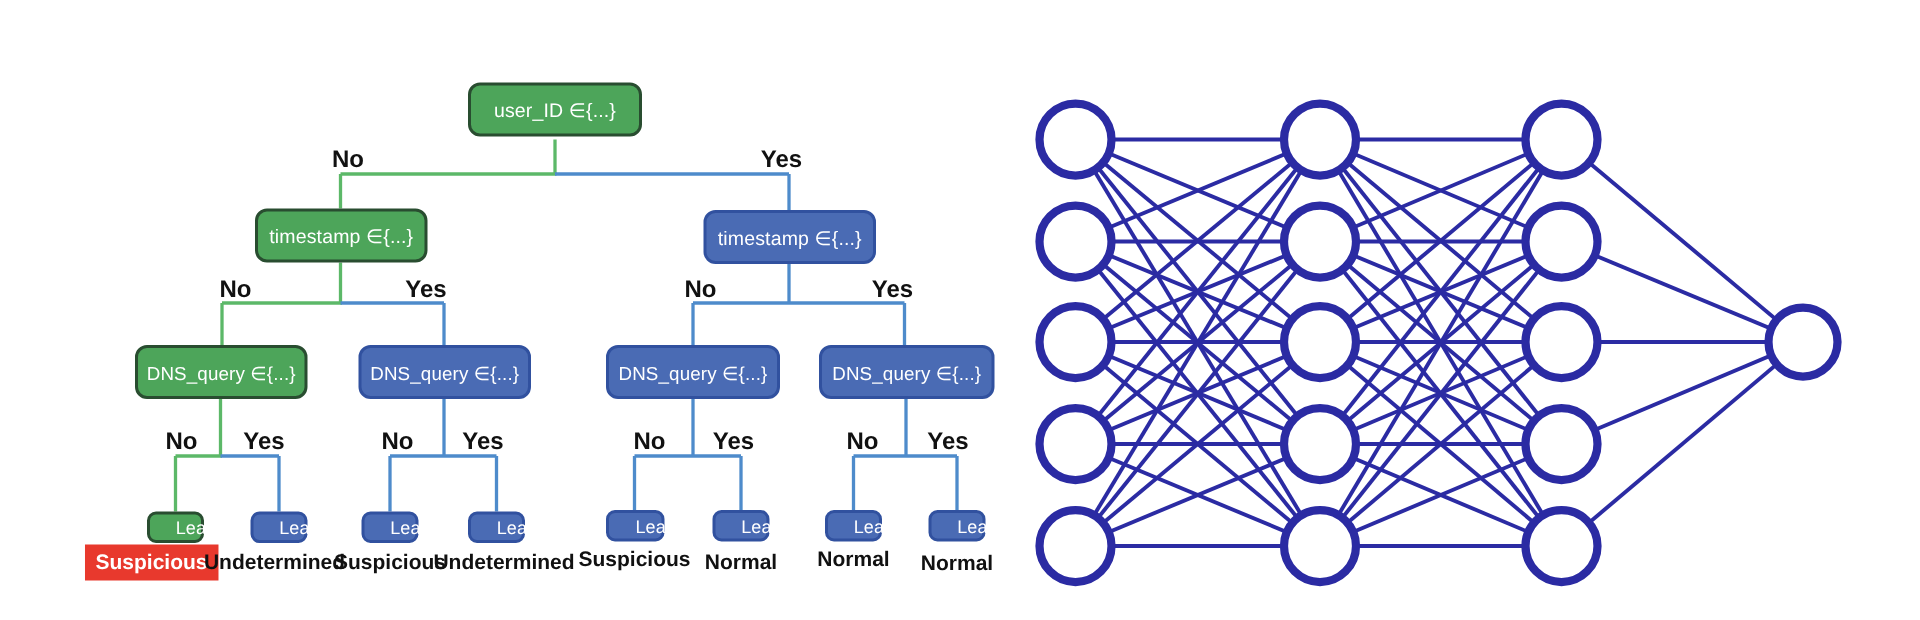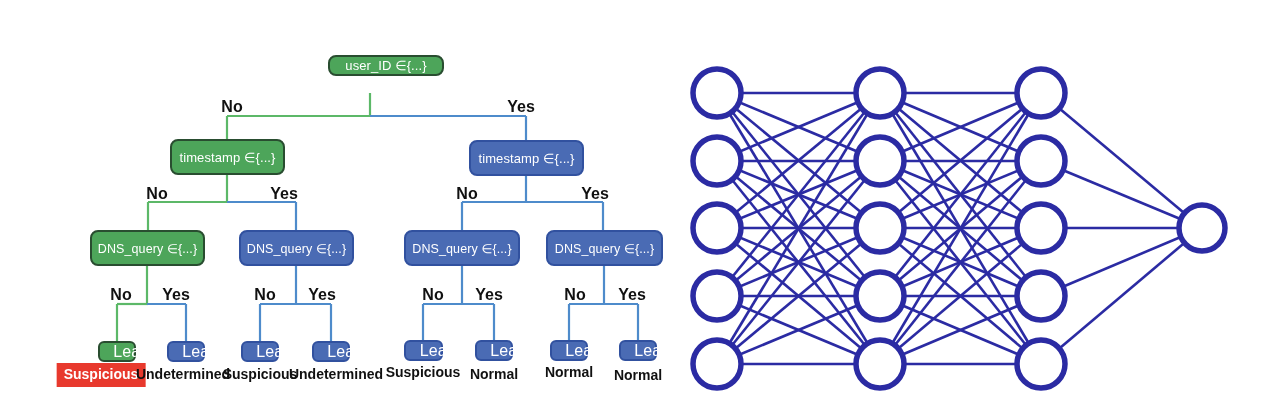--- a/index.html
+++ b/index.html
@@ -8,21 +8,21 @@
     font-family:"Liberation Sans", sans-serif;
   }
   #diagram-svg{position:absolute;left:0;top:0;width:1280px;height:413px;}
   .node{
     position:absolute;box-sizing:border-box;display:flex;align-items:center;justify-content:center;
     color:#fff;border-radius:8px;border:2.5px solid;white-space:nowrap;
     font-size:13px;letter-spacing:.1px;
   }
   .node.green{background:var(--green-fill);border-color:var(--green-border);}
   .node.blue{background:var(--blue-fill);border-color:var(--blue-border);}
-  .leafbox{border-radius:6px;border-width:2px;font-size:16px;padding-left:24px;}
+  .leafbox{border-radius:6px;border-width:2px;font-size:12px;padding-left:24px;}
   .branch{
     position:absolute;transform:translateX(-50%);color:var(--label-text);
     font-weight:bold;font-size:16px;line-height:1;white-space:nowrap;
   }
   .outcome{
     position:absolute;transform:translateX(-50%);color:var(--label-text);
     font-weight:bold;font-size:14px;line-height:1.2;white-space:nowrap;
   }
   .outcome.red{background:var(--red-fill);color:#fff;padding:3px 7px 4px 7px;}
 </style>
@@ -133,21 +133,21 @@
         <circle cx="880" cy="364" r="24" fill="#ffffff" stroke="#2B2BA3" stroke-width="5.5"></circle>
         <circle cx="1041" cy="93" r="24" fill="#ffffff" stroke="#2B2BA3" stroke-width="5.5"></circle>
         <circle cx="1041" cy="161" r="24" fill="#ffffff" stroke="#2B2BA3" stroke-width="5.5"></circle>
         <circle cx="1041" cy="228" r="24" fill="#ffffff" stroke="#2B2BA3" stroke-width="5.5"></circle>
         <circle cx="1041" cy="296" r="24" fill="#ffffff" stroke="#2B2BA3" stroke-width="5.5"></circle>
         <circle cx="1041" cy="364" r="24" fill="#ffffff" stroke="#2B2BA3" stroke-width="5.5"></circle>
         <circle cx="1202" cy="228" r="23" fill="#ffffff" stroke="#2B2BA3" stroke-width="5.5"></circle>
       </g>
   </svg>
 
-  <div class="node green" style="left:328px;top:55px;width:116px;height:21px">user_ID ∈{...}</div>
+  <div class="node green" style="left:312px;top:55px;width:116px;height:36px">user_ID ∈{...}</div>
 
   <div class="node green" style="left:170px;top:139px;width:115px;height:36px">timestamp ∈{...}</div>
   <div class="node blue" style="left:469px;top:140px;width:115px;height:36px">timestamp ∈{...}</div>
 
   <div class="node green" style="left:90px;top:230px;width:115px;height:36px;font-size:12.5px">DNS_query ∈{...}</div>
   <div class="node blue" style="left:239px;top:230px;width:115px;height:36px;font-size:12.5px">DNS_query ∈{...}</div>
   <div class="node blue" style="left:404px;top:230px;width:116px;height:36px;font-size:12.5px">DNS_query ∈{...}</div>
   <div class="node blue" style="left:546px;top:230px;width:117px;height:36px;font-size:12.5px">DNS_query ∈{...}</div>
 
   <div class="node green leafbox" style="left:98px;top:341px;width:38px;height:21px">Leaf</div>

